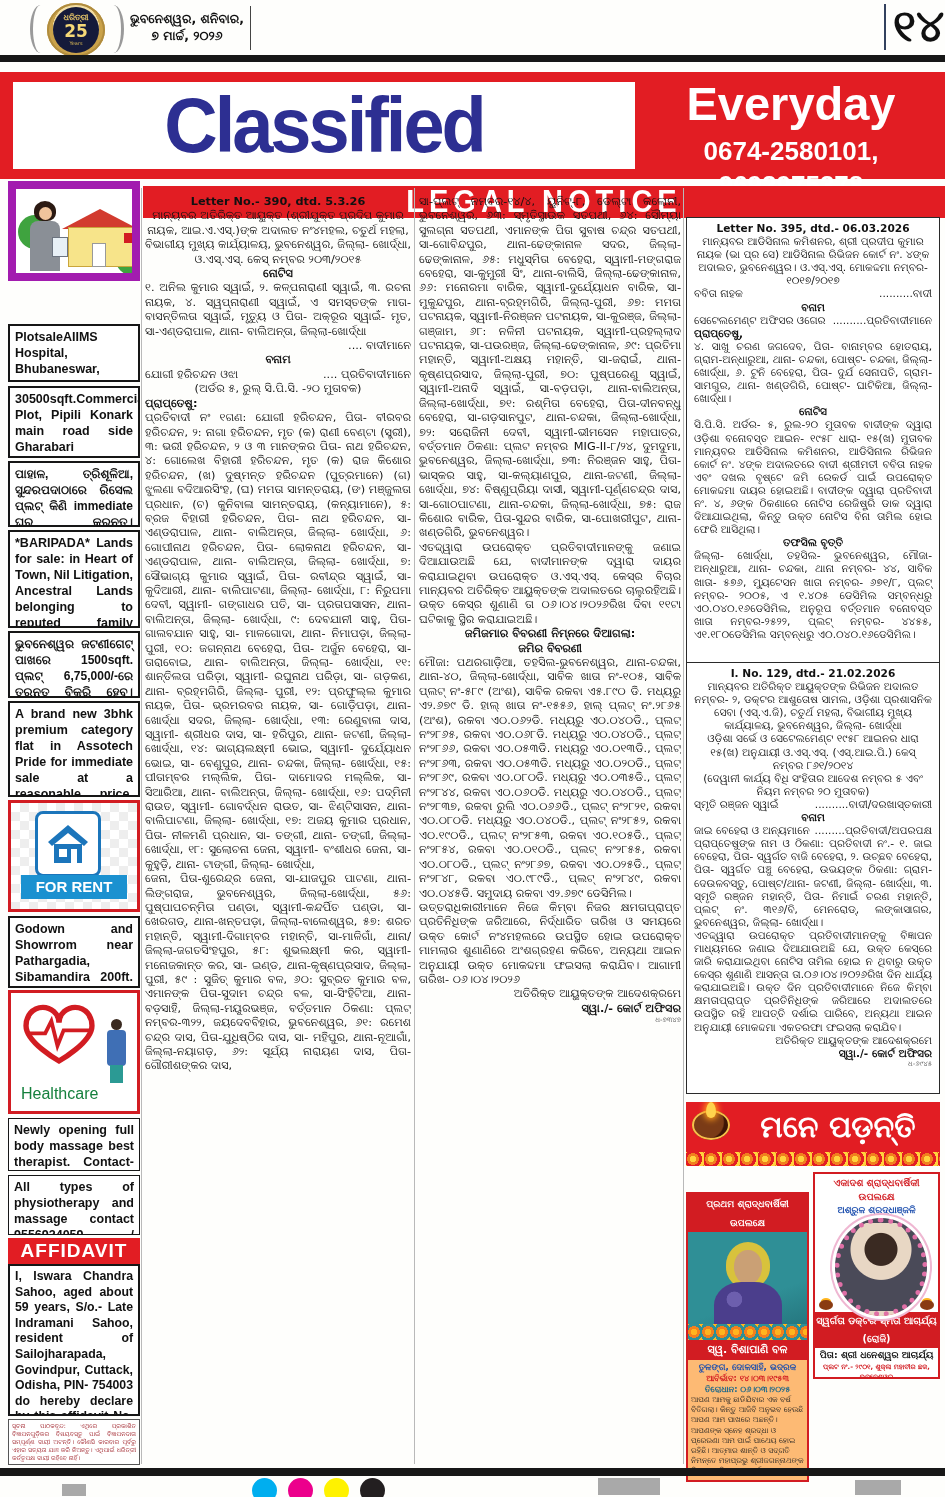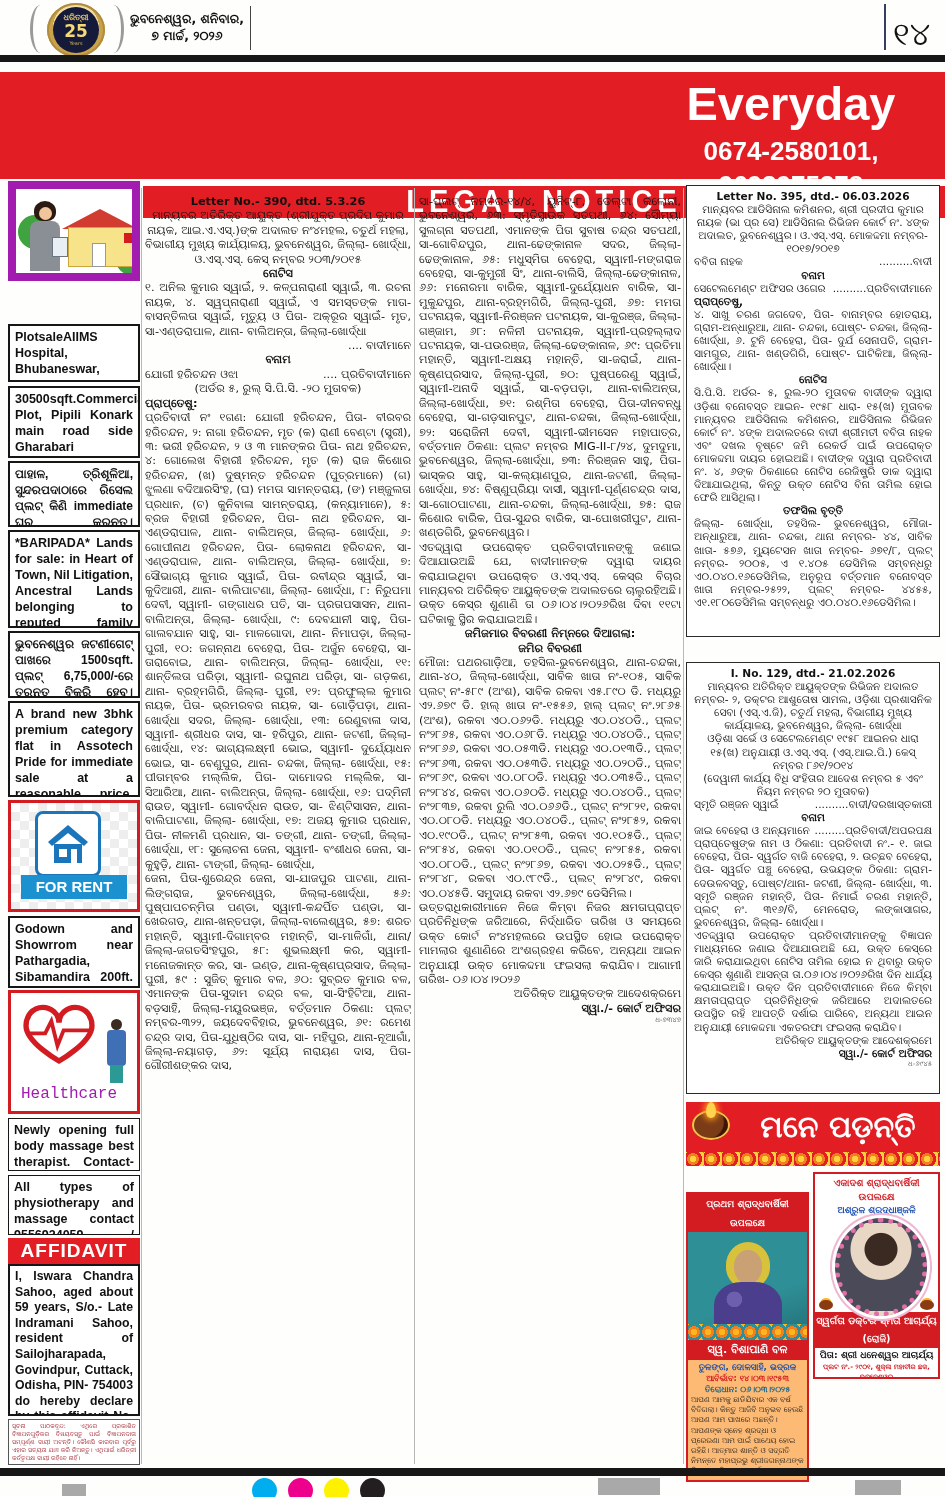--- a/index.html
+++ b/index.html
@@ -15,21 +15,21 @@
   .logo-core{position:absolute;left:23px;top:4px;width:46px;height:46px;border-radius:50%;background:#151a3a;
         text-align:center;color:#e8c76a;}
   .logo-name{font-size:8px;line-height:11px;font-weight:bold;display:block;margin-top:5px;}
   .logo-years{font-size:17px;line-height:17px;font-weight:bold;display:block;color:#f5d877;}
   .logo-years-label{font-size:5px;line-height:7px;display:block;color:#d9b855;}
   .dateline{position:absolute;left:128px;top:10px;width:118px;text-align:center;
         font-weight:bold;font-size:12.5px;line-height:17px;}
   .dateline-divider{position:absolute;left:250px;top:6px;width:1px;height:44px;background:#444;}
   .masthead-rule{position:absolute;left:0;top:55px;width:945px;height:7px;background:#171717;}
   .pageno-divider{position:absolute;left:884px;top:4px;width:2px;height:46px;background:#33415e;}
-  .page-number{position:absolute;left:893px;top:8px;font-size:32px;font-weight:normal;line-height:52px;}
+  .page-number{position:absolute;left:893px;top:0px;font-size:44px;font-weight:bold;line-height:52px;}
   
   .classified-banner{position:absolute;left:0;top:72px;width:945px;height:107px;background:#e21d23;}
   .classified-box{position:absolute;left:13px;top:10px;width:622px;height:87px;background:#fff;
         display:flex;align-items:center;justify-content:center;}
   .classified-title{font-family:"Liberation Sans",sans-serif;font-weight:bold;font-size:74px;
         color:#2d2f92;letter-spacing:-3px;transform:scaleY(1.04);}
   .everyday-label{position:absolute;left:642px;top:6px;width:298px;text-align:center;color:#fff;
         font-family:"Liberation Sans",sans-serif;font-weight:bold;font-size:47px;line-height:52px;}
   .banner-phones{position:absolute;left:642px;top:62px;width:298px;text-align:center;color:#fff;
         font-family:"Liberation Sans",sans-serif;font-weight:bold;font-size:26px;line-height:34px;}
@@ -59,21 +59,21 @@
         font-weight:bold;font-size:16px;line-height:22px;letter-spacing:1px;}
   .re-band2{height:20px;background:#fff;color:#d21c22;text-align:center;font-family:"Liberation Sans",sans-serif;
         font-weight:bold;font-size:16px;line-height:18px;text-decoration:underline;}
   .fr-graphic{top:800px;height:112px;border:3px solid #d21c22;
         background:repeating-conic-gradient(#eee 0 25%,#fff 0 50%) 0 0/18px 18px;}
   .fr-tile{position:absolute;left:24px;top:8px;width:60px;height:60px;background:#fff;border:3px solid #1b75bb;border-radius:8px;
         display:flex;align-items:center;justify-content:center;}
   .fr-band{position:absolute;left:10px;top:72px;width:106px;height:24px;background:#1b91d0;color:#fff;text-align:center;
         font-family:"Liberation Sans",sans-serif;font-weight:bold;font-size:15px;line-height:24px;}
   .hc-graphic{top:990px;height:124px;border:3px solid #d21c22;}
-  .hc-label{position:absolute;left:10px;top:92px;color:#a21caf;font-size:16px;font-family:Liberation Mono, monospace;}
+  .hc-label{position:absolute;left:10px;top:92px;color:#15803d;font-size:16px;font-family:Liberation Sans, sans-serif;}
   .doc-head{position:absolute;left:100px;top:26px;width:11px;height:11px;border-radius:50%;background:#3a2a20;}
   .doc-body{position:absolute;left:96px;top:37px;width:19px;height:36px;border-radius:4px;background:#3f6fb5;}
   .doc-legs{position:absolute;left:99px;top:72px;width:13px;height:18px;background:#2b9a94;}
   .aff-header{position:absolute;left:8px;top:1238px;width:132px;height:26px;background:#e21d23;color:#fff;
         text-align:center;font-family:"Liberation Sans",sans-serif;font-weight:bold;font-size:19px;line-height:26px;
         letter-spacing:1px;box-sizing:border-box;}
   .aff-box{top:1264px;height:152px;font-size:12.3px;line-height:15.6px;}
   .disclaimer-box{position:absolute;left:8px;top:1419px;width:132px;height:46px;border:1px solid #555;background:#fff;
         box-sizing:border-box;padding:2px 3px;font-size:6.2px;line-height:8px;color:#a0232b;text-align:justify;overflow:hidden;}
   
@@ -83,21 +83,21 @@
   .col2{left:419px;width:262px;height:1268px;}
   .t{font-size:11.3px;line-height:14.4px;text-align:justify;}
   .tc{text-align:center;}
   .tr{text-align:right;}
   .tb{font-weight:bold;}
   .trow{display:flex;justify-content:space-between;font-size:11.3px;line-height:14.4px;}
   .tcode{font-size:7px;color:#555;text-align:right;}
   .nbox{position:absolute;left:686px;width:254px;border:1.5px solid #2a2a2a;background:#fff;box-sizing:border-box;
         padding:4px 7px;overflow:hidden;}
   .nbox .t,.nbox .trow{font-size:10.6px;line-height:13.1px;}
-  .nbox1{top:185px;height:452px;}
+  .nbox1{top:217px;height:452px;}
   .nbox2{top:662px;height:432px;}
   
   .mem-banner{position:absolute;left:686px;top:1102px;width:254px;height:64px;background:#e21d23;overflow:hidden;}
   .mem-title{position:absolute;left:52px;top:2px;width:200px;text-align:center;color:#fff;font-weight:bold;
         font-size:30px;line-height:46px;}
   .diya-bowl{position:absolute;left:6px;top:8px;width:38px;height:30px;border-radius:50%;
         background:radial-gradient(circle at 40% 40%,#7a3b17 0 55%,#3d1505 60% 100%);box-shadow:0 0 0 2px #f7c04a inset;}
   .diya-flame{position:absolute;left:20px;top:0px;width:10px;height:16px;background:#ffd34d;
         border-radius:50% 50% 50% 50%/62% 62% 38% 38%;box-shadow:0 0 6px 2px #ff9d1c;}
   .flower-strip{position:absolute;left:0;bottom:0;width:100%;height:14px;
@@ -156,20 +156,23 @@
   <div class="dateline">
     <div>ଭୁବନେଶ୍ୱର, ଶନିବାର,</div>
     <div>୭ ମାର୍ଚ୍ଚ, ୨୦୨୬</div>
   </div>
   <div class="dateline-divider"></div>
   <div class="pageno-divider"></div>
   <div class="page-number">୧୪</div>
   <div class="masthead-rule"></div>
 
   <div class="classified-banner">
+    <div class="classified-box">
+      <span class="classified-title">Classified</span>
+    </div>
     <div class="everyday-label">Everyday</div>
     <div class="banner-phones">0674-2580101, 9692975378</div>
   </div>
 
   <div class="legal-banner">
     <span class="legal-title">LEGAL NOTICE</span>
   </div>
 
   <div class="graphic re-graphic">
     <div class="re-illus">

